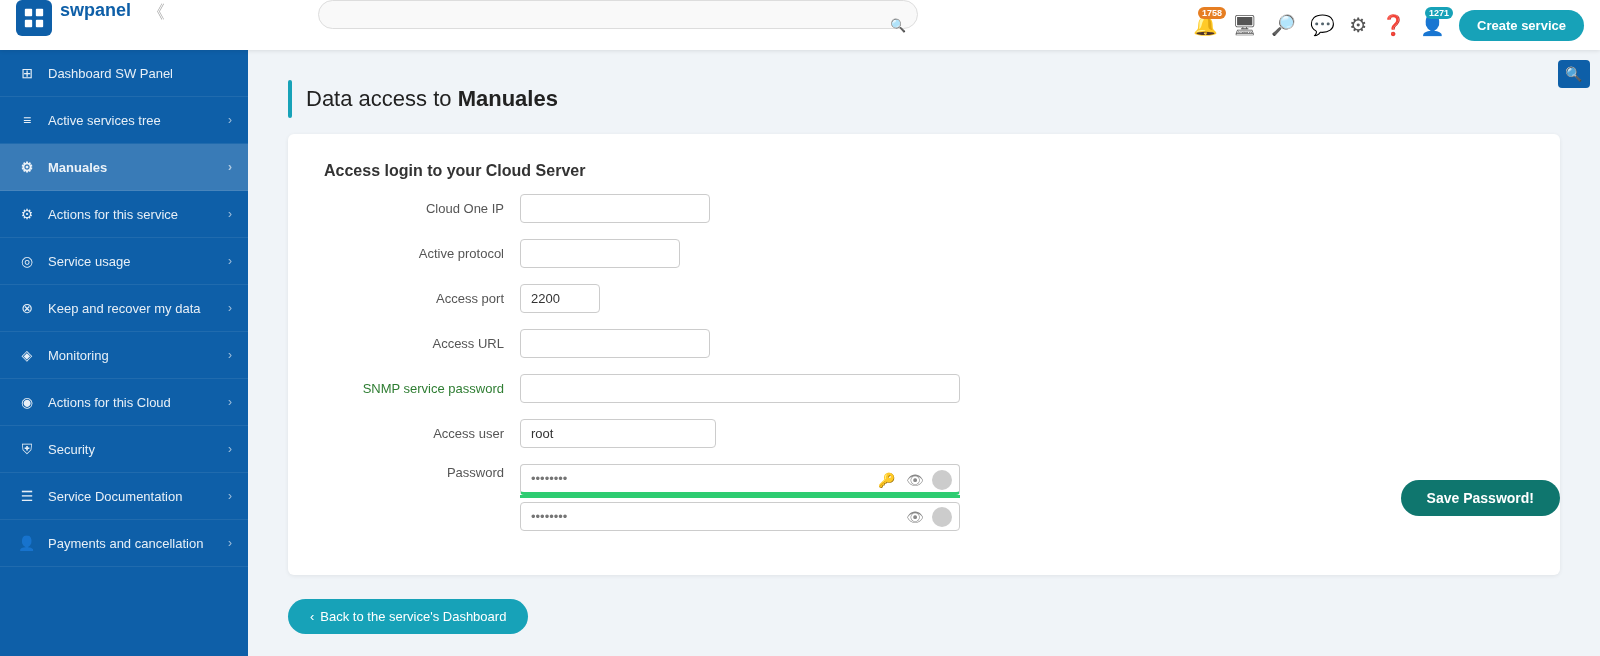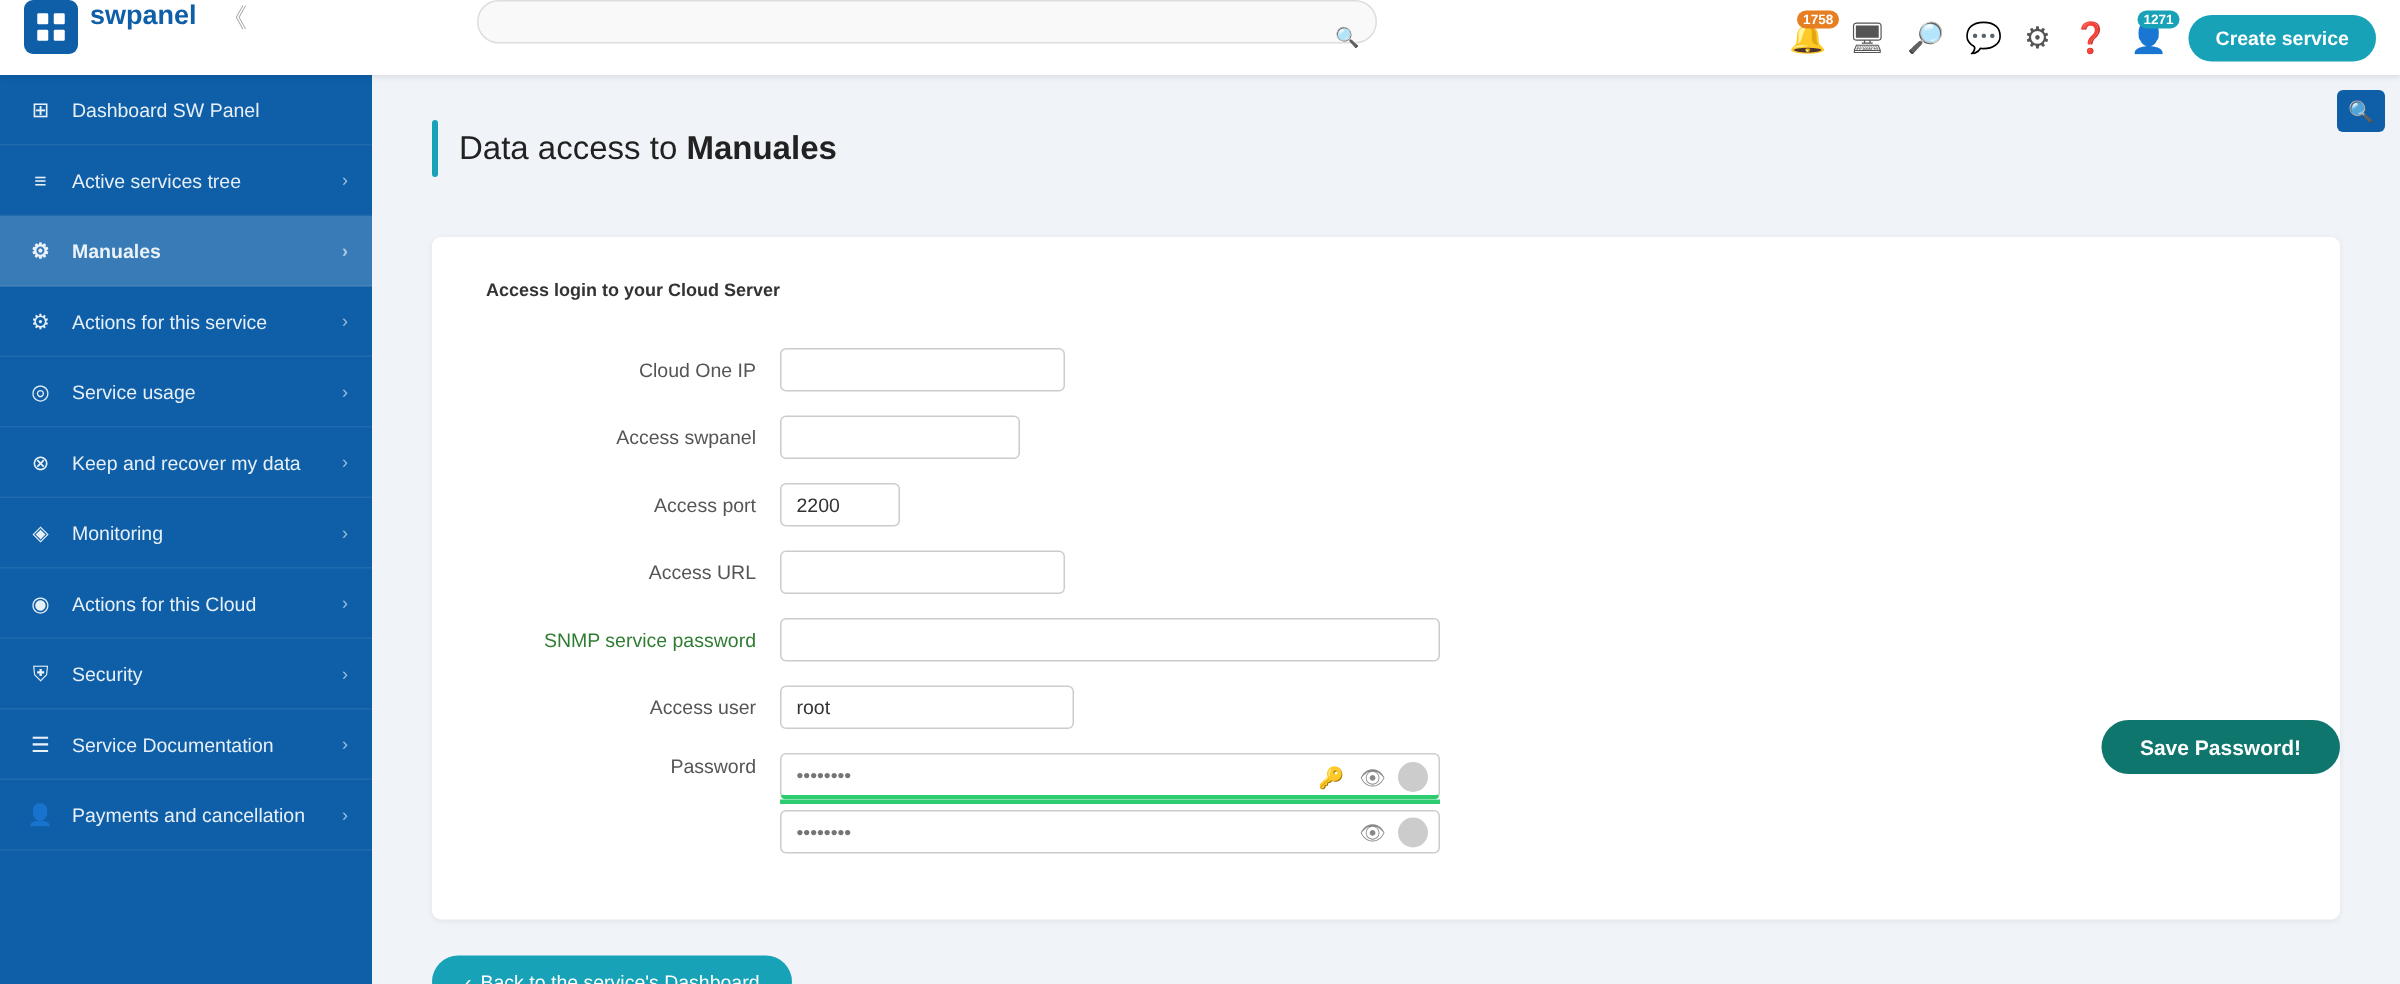--- a/index.html
+++ b/index.html
@@ -124,45 +124,45 @@
       flex: 1;
       background: #f0f4f8;
       overflow-y: auto;
       padding: 30px 40px;
       position: relative;
     }
 
     .page-header {
       display: flex;
       align-items: center;
-      margin-bottom: 40px;
+      margin-bottom: 16px;
     }
     .page-header-border {
       width: 4px;
       height: 38px;
       background: #17a2b8;
       border-radius: 2px;
       margin-right: 14px;
     }
     .page-title { font-size: 22px; font-weight: 400; color: #222; }
     .page-title strong { font-weight: 700; }
 
     
     .card {
       background: #fff;
       border-radius: 6px;
       padding: 28px 36px;
       box-shadow: 0 1px 4px rgba(0,0,0,0.07);
       margin-bottom: 24px;
     }
     .card-section-title {
-      font-size: 12px;
+      font-size: 16px;
       font-weight: 600;
       color: #333;
-      margin-bottom: 32px;
+      margin-bottom: 14px;
     }
 
     
     .form-row {
       display: flex;
       align-items: center;
       margin-bottom: 16px;
     }
     .form-label {
       width: 180px;
@@ -386,21 +386,21 @@
 
     <div class="card">
       <div class="card-section-title">Access login to your Cloud Server</div>
 
       <div class="form-row">
         <label class="form-label">Cloud One IP</label>
         <input class="form-input input-short" type="text" value="" style="">
       </div>
 
       <div class="form-row">
-        <label class="form-label">Access swpanel</label>
+        <label class="form-label">Active protocol</label>
         <input class="form-input input-medium" type="text" value="" style="">
       </div>
 
       <div class="form-row">
         <label class="form-label">Access port</label>
         <input class="form-input input-port" type="text" value="2200" style="">
       </div>
 
       <div class="form-row">
         <label class="form-label">Access URL</label>

